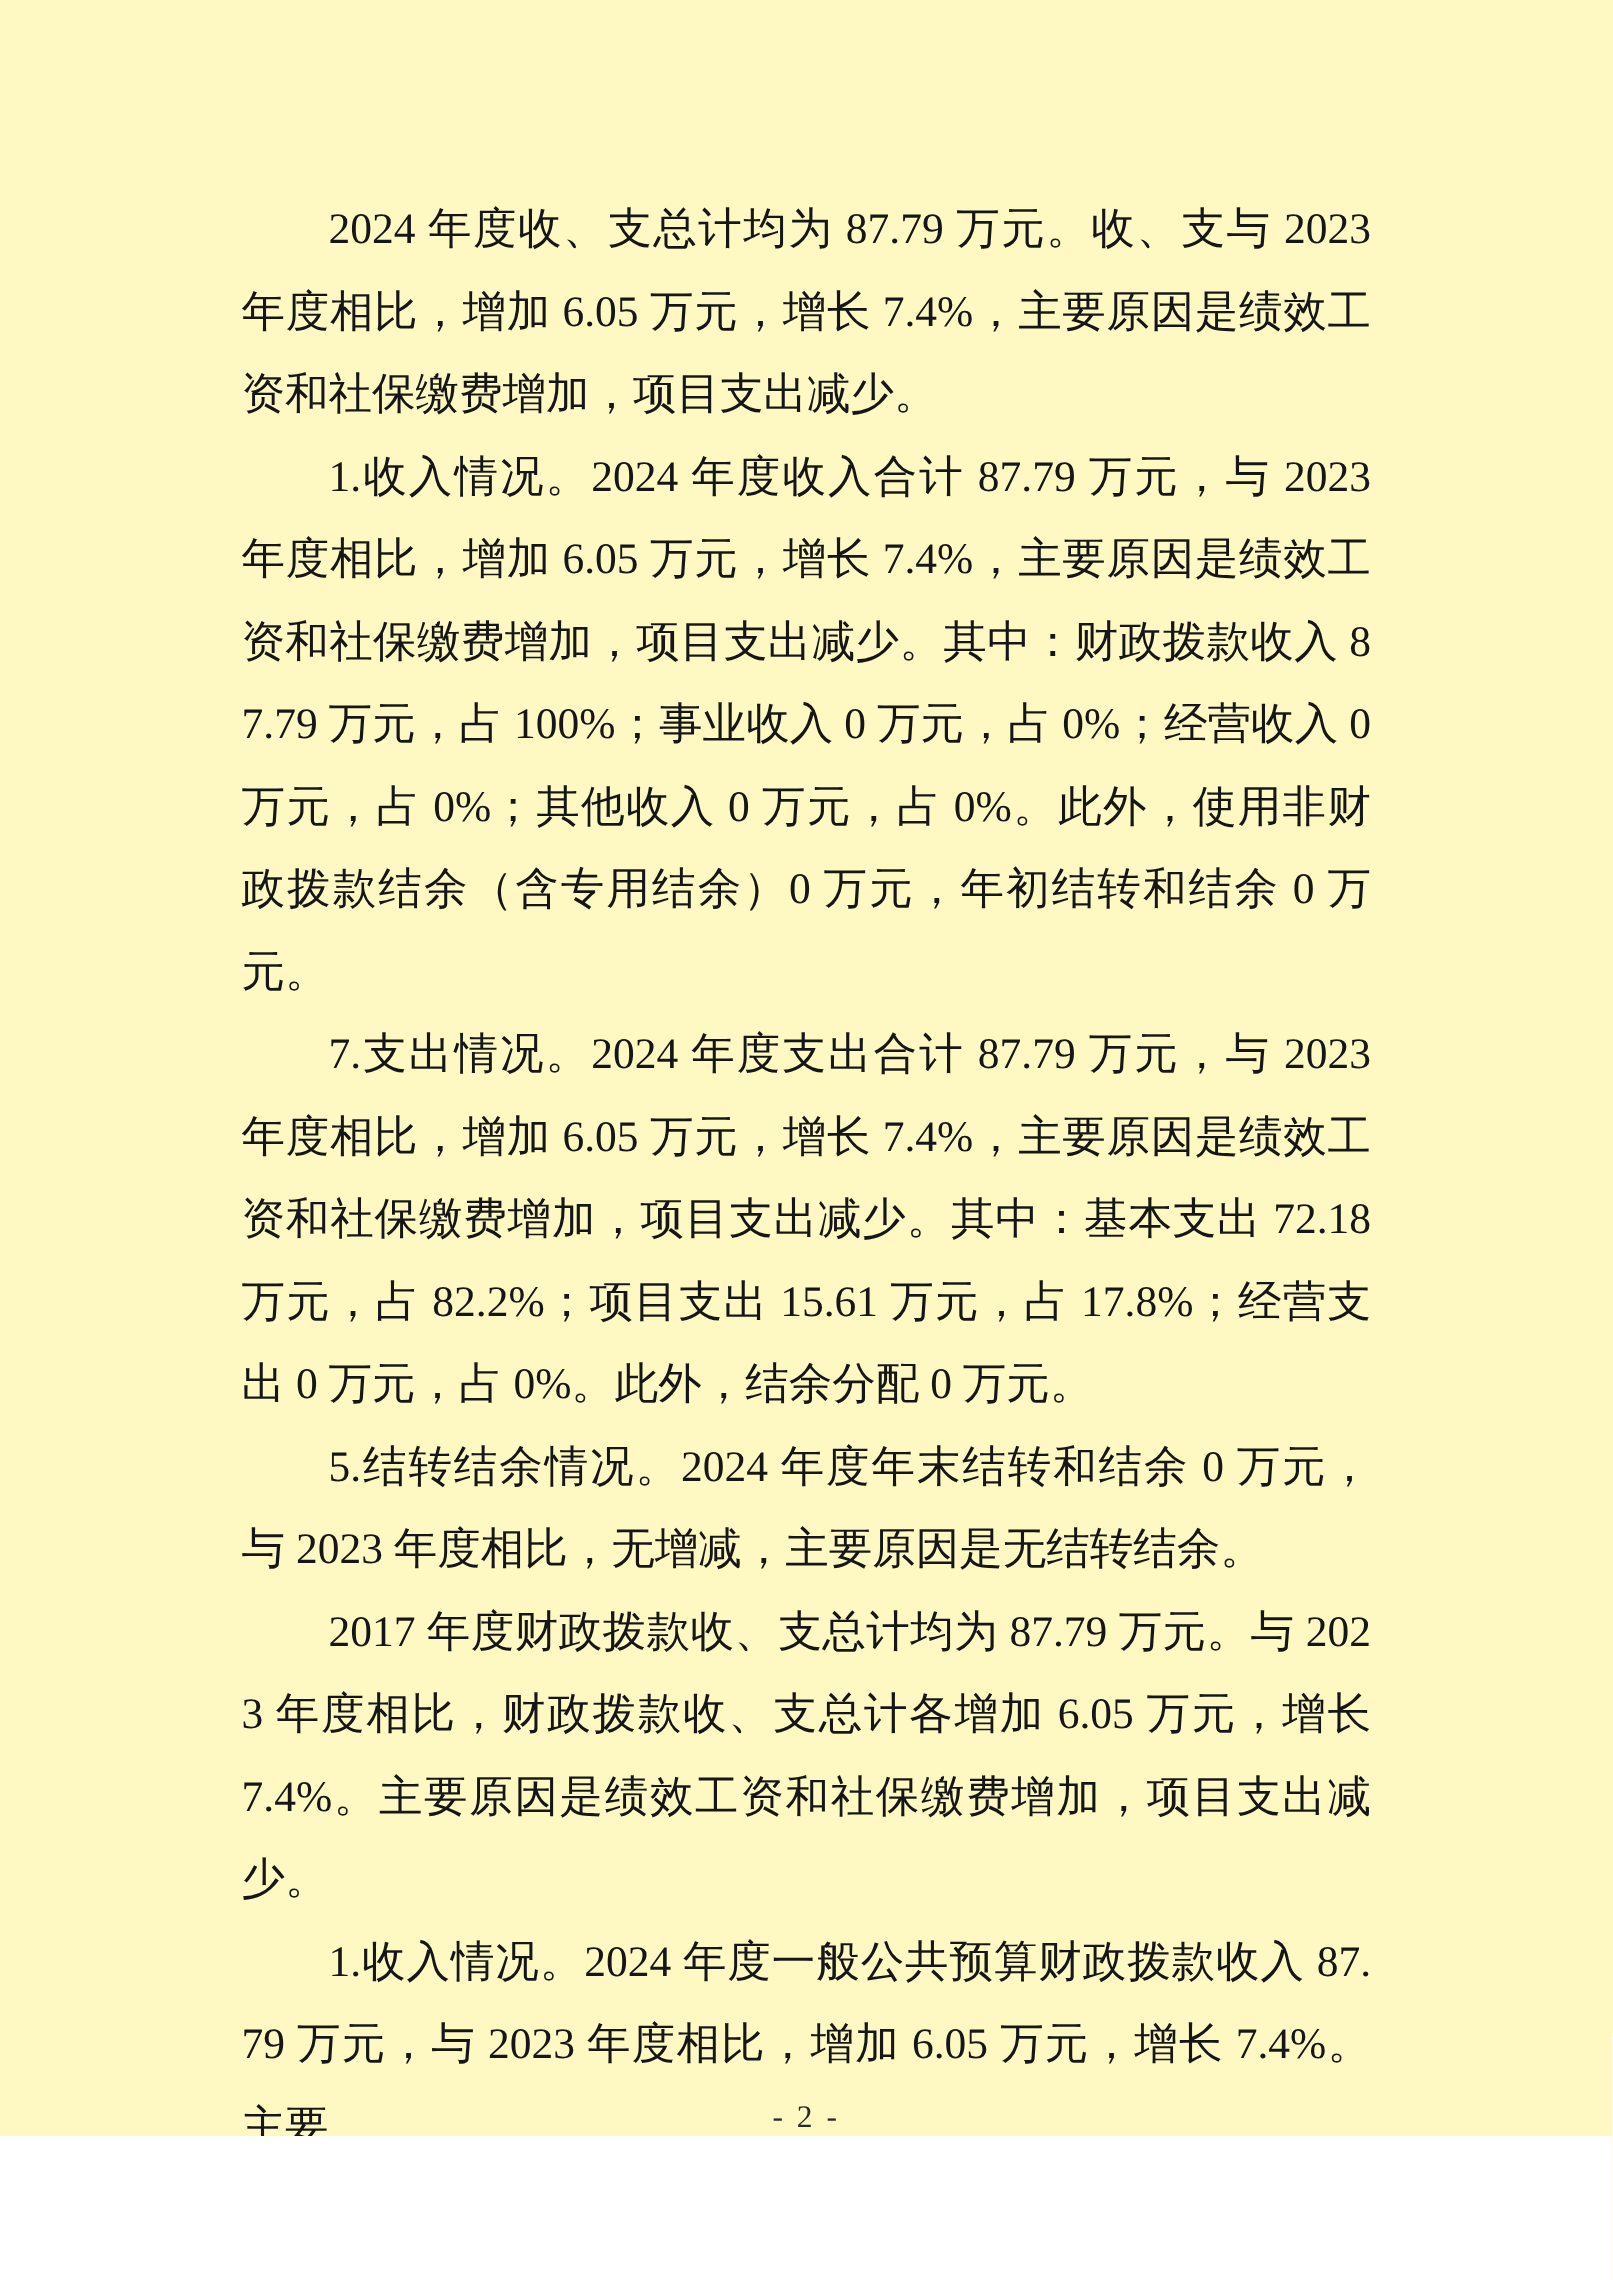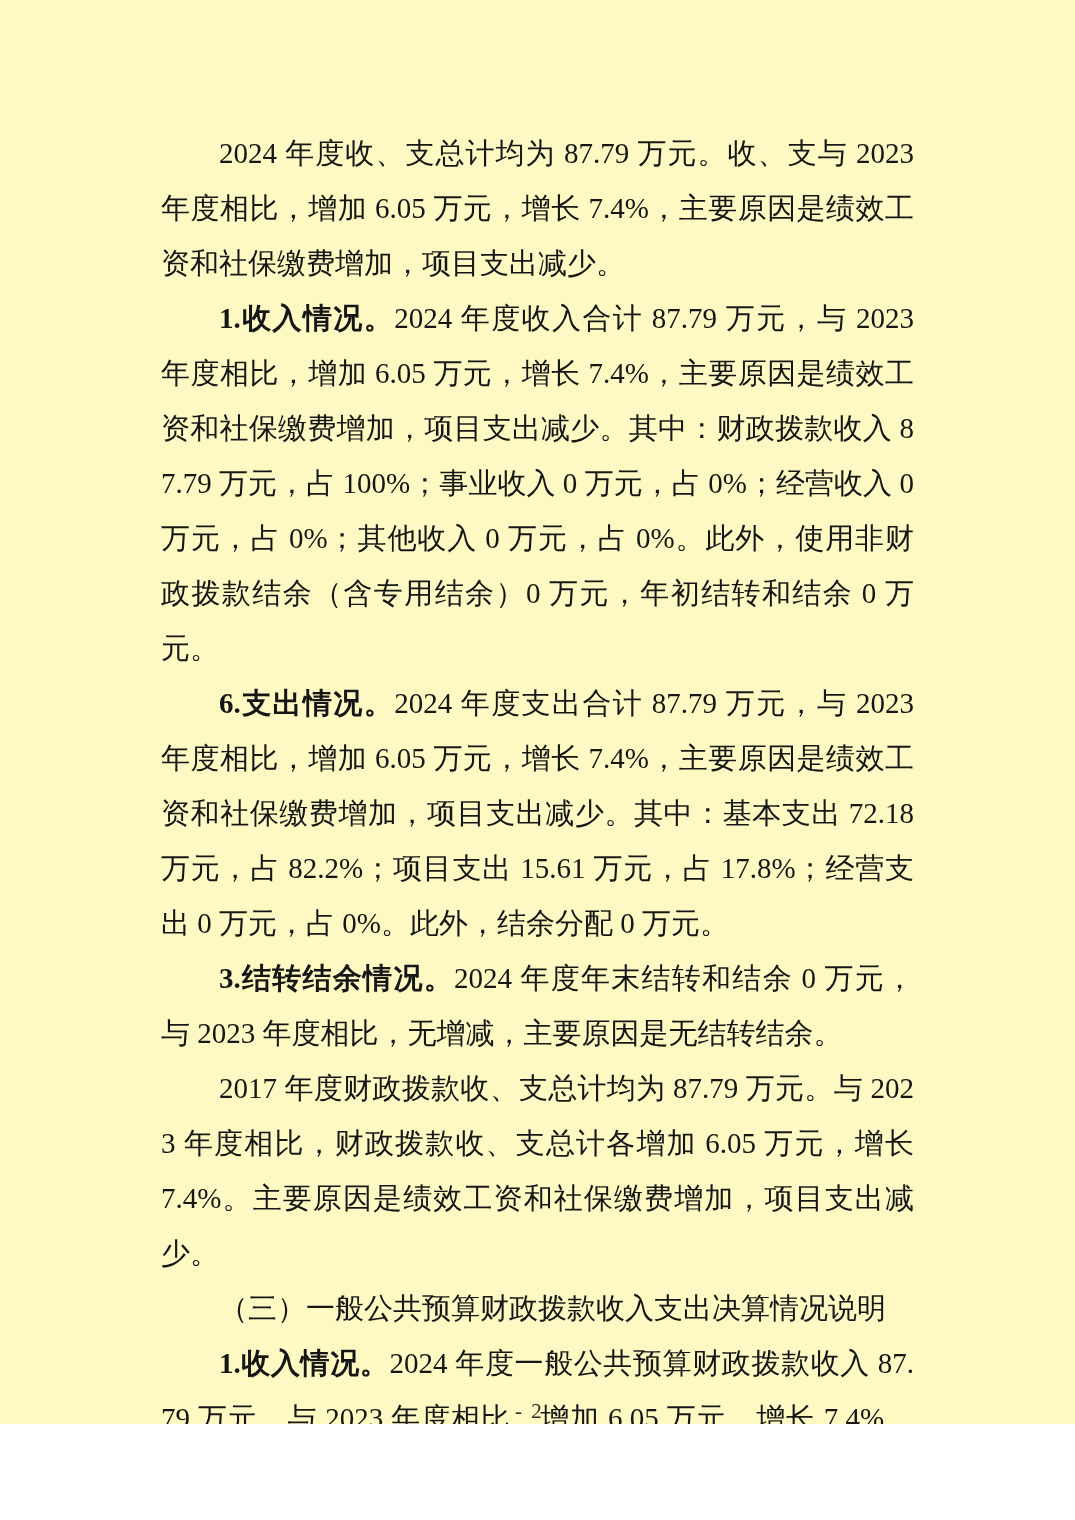--- a/index.html
+++ b/index.html
@@ -27,21 +27,21 @@
     padding: 0;
     font-size: 29px;
     line-height: 55px;
     text-align: justify;
     text-justify: inter-character;
     text-indent: 2em;
     font-weight: normal;
     word-break: break-all;
   }
   .para b {
-    font-weight: bold;
+    font-weight: normal;
   }
   .footer {
     position: absolute;
     left: 0;
     top: 1397px;
     width: 100%;
     text-align: center;
     font-size: 21px;
     line-height: 28px;
     color: #2a2a2a;
@@ -51,27 +51,26 @@
 </head>
 <body>
 
 <div class="page">
   <div class="content">
 
     <p class="para"><b></b><span>2024 年度收、支总计均为 87.79 万元。收、支与 2023 年度相比，增加 6.05 万元，增长 7.4%，主要原因是绩效工资和社保缴费增加，项目支出减少。</span></p>
 
     <p class="para"><b>1.收入情况。</b><span>2024 年度收入合计 87.79 万元，与 2023 年度相比，增加 6.05 万元，增长 7.4%，主要原因是绩效工资和社保缴费增加，项目支出减少。其中：财政拨款收入 87.79 万元，占 100%；事业收入 0 万元，占 0%；经营收入 0 万元，占 0%；其他收入 0 万元，占 0%。此外，使用非财政拨款结余（含专用结余）0 万元，年初结转和结余 0 万元。</span></p>
 
-    <p class="para"><b>6.支出情况。</b><span>2024 年度支出合计 87.79 万元，与 2023 年度相比，增加 6.05 万元，增长 7.4%，主要原因是绩效工资和社保缴费增加，项目支出减少。其中：基本支出 72.18 万元，占 82.2%；项目支出 15.61 万元，占 17.8%；经营支出 0 万元，占 0%。此外，结余分配 0 万元。</span></p>
+    <p class="para"><b>7.支出情况。</b><span>2024 年度支出合计 87.79 万元，与 2023 年度相比，增加 6.05 万元，增长 7.4%，主要原因是绩效工资和社保缴费增加，项目支出减少。其中：基本支出 72.18 万元，占 82.2%；项目支出 15.61 万元，占 17.8%；经营支出 0 万元，占 0%。此外，结余分配 0 万元。</span></p>
 
-    <p class="para"><b>3.结转结余情况。</b><span>2024 年度年末结转和结余 0 万元，与 2023 年度相比，无增减，主要原因是无结转结余。</span></p>
+    <p class="para"><b>5.结转结余情况。</b><span>2024 年度年末结转和结余 0 万元，与 2023 年度相比，无增减，主要原因是无结转结余。</span></p>
 
 
     <p class="para"><b></b><span>2017 年度财政拨款收、支总计均为 87.79 万元。与 2023 年度相比，财政拨款收、支总计各增加 6.05 万元，增长 7.4%。主要原因是绩效工资和社保缴费增加，项目支出减少。</span></p>
 
-    <p class="para"><b></b><span>（三）一般公共预算财政拨款收入支出决算情况说明</span></p>
 
     <p class="para"><b>1.收入情况。</b><span>2024 年度一般公共预算财政拨款收入 87.79 万元，与 2023 年度相比，增加 6.05 万元，增长 7.4%。主要</span></p>
 
   </div>
 
   <div class="footer">- 2 -</div>
 </div>
 
 </body></html>

